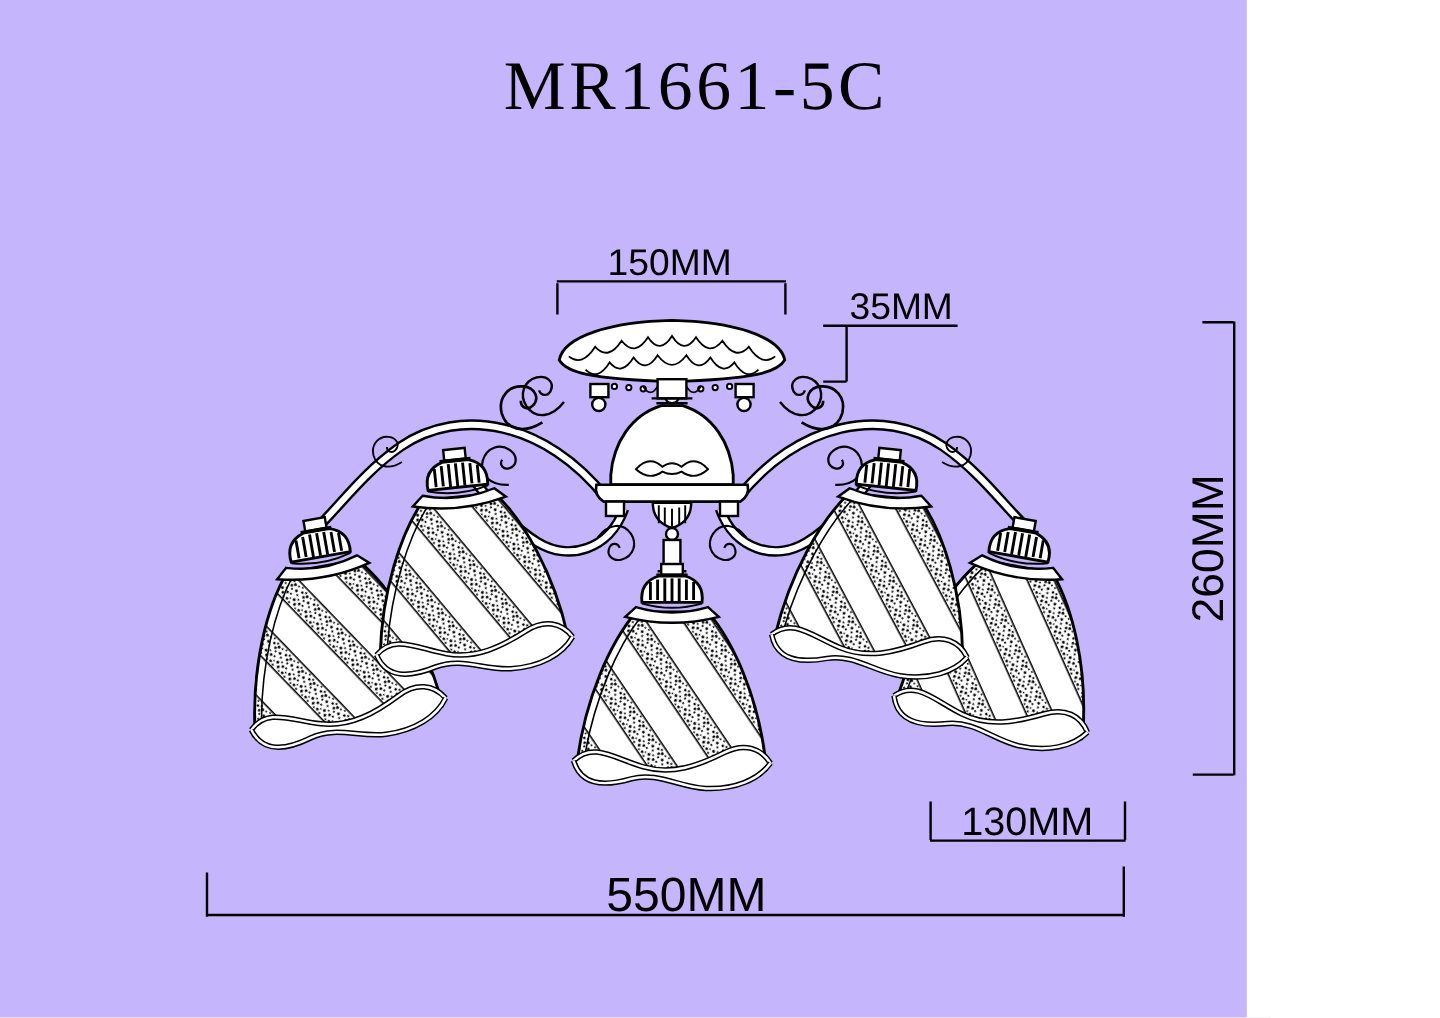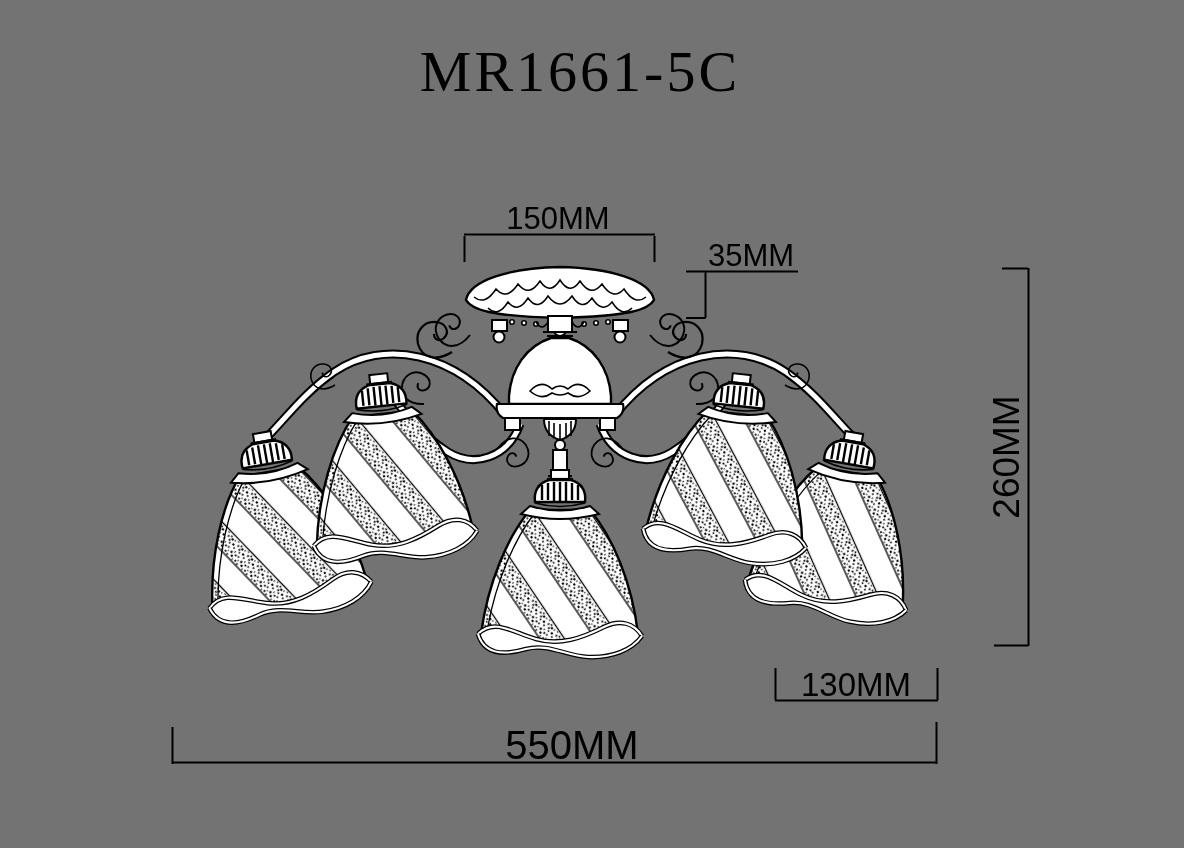--- a/index.html
+++ b/index.html
@@ -5,23 +5,23 @@
   html, body {
     margin: 0;
     padding: 0;
     background: #ffffff;
     width: 1200px;
     height: 848px;
     overflow: hidden;
   }
   .stage {
     position: relative;
-    width: 1184px;
+    width: 1039px;
     height: 848px;
-    background: #737373;
+    background: #c4b5fd;
   }
   svg { display: block; }
   .dim-text {
     font-family: "Liberation Sans", sans-serif;
     fill: #000000;
     font-weight: 400;
   }
   .title-text {
     font-family: "Liberation Serif", "DejaVu Serif", serif;
     fill: #000000;

